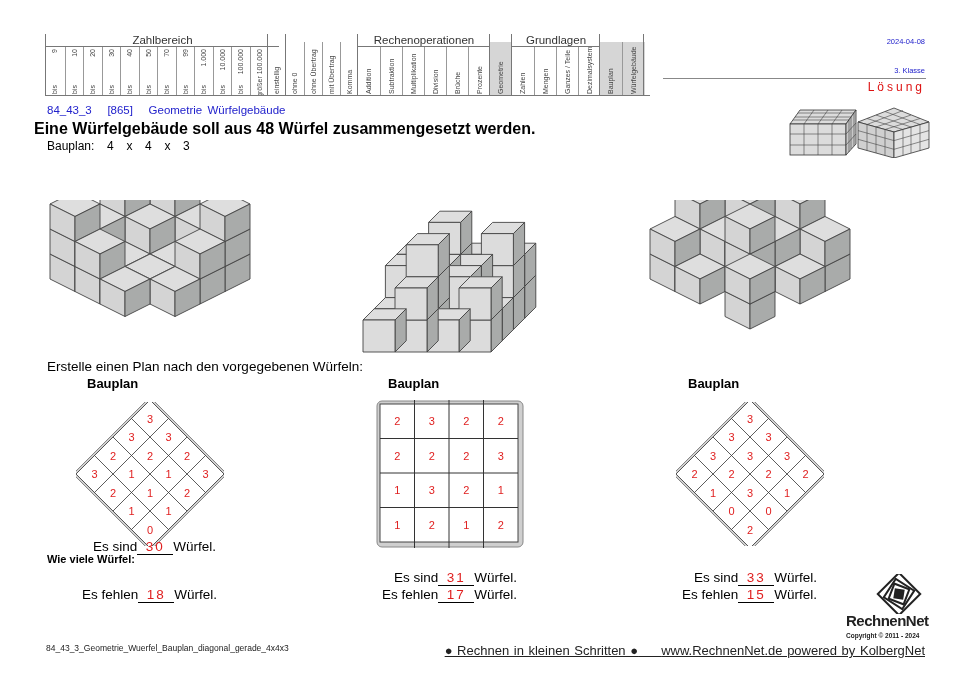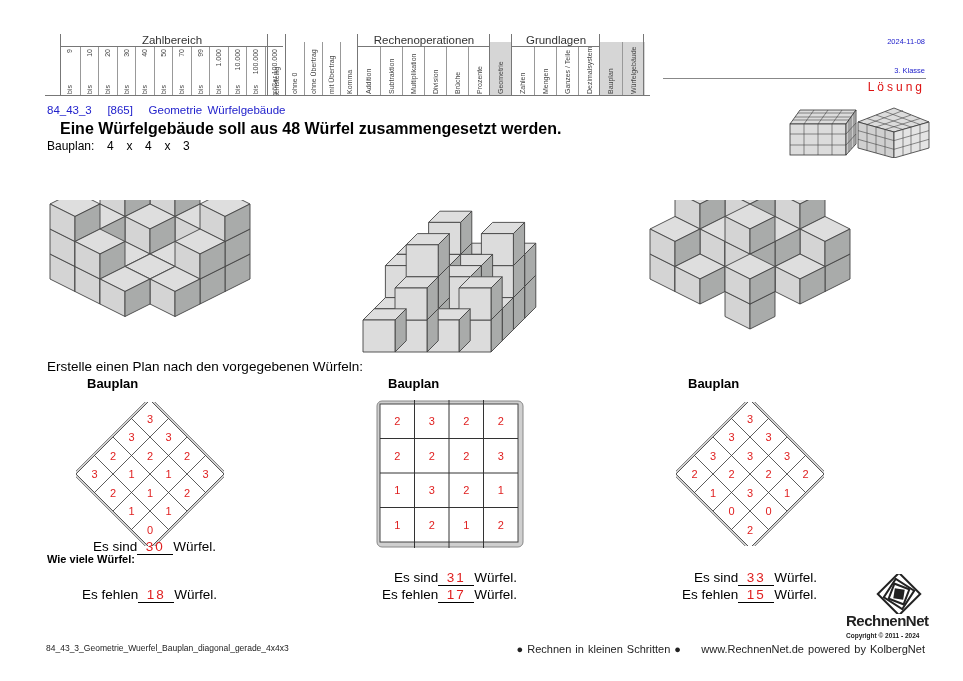--- a/index.html
+++ b/index.html
@@ -15,42 +15,42 @@
   .col .vt2 { position: absolute; top: 2px; left: 50%; transform-origin: left top; transform: rotate(-90deg) translate(-100%, -50%); white-space: nowrap; font-size: 7px; color: #444; line-height: 8px; }
   .gray { background: #d6d6d6; }
   .bottomline { position: absolute; left: 45px; top: 95px; width: 605px; height: 1px; background: #777; }
 
   .date { position: absolute; top: 37px; right: 38px; font-size: 7.5px; color: #2222cc; }
   .klasse { position: absolute; top: 66px; right: 38px; font-size: 7.5px; color: #2222cc; }
   .hr-right { position: absolute; top: 78px; left: 663px; width: 263px; height: 1px; background: #888; }
   .loesung { position: absolute; top: 80px; right: 38px; font-size: 12px; color: #dd1111; letter-spacing: 3px; }
 
   .code-line { position: absolute; top: 104px; left: 47px; font-size: 11.5px; color: #2222cc; word-spacing: 2px; }
-  .title { position: absolute; top: 120px; left: 60px; font-size: 16px; font-weight: bold; text-align: right; }
+  .title { position: absolute; top: 120px; left: 34px; font-size: 16px; font-weight: bold; text-align: right; }
   .subtitle { position: absolute; top: 139px; left: 47px; font-size: 12px; word-spacing: 3px; }
 
   .instr { position: absolute; top: 359px; left: 47px; font-size: 13.5px; }
   .bp-label { position: absolute; top: 376px; font-size: 13px; font-weight: bold; }
 
   .cell-num { font-family: "Liberation Sans", sans-serif; font-size: 11px; fill: #e02020; text-anchor: middle; dominant-baseline: central; }
 
   .how-many { position: absolute; top: 553px; left: 47px; font-size: 11px; font-weight: bold; }
   .answer { position: absolute; font-size: 13.5px; white-space: nowrap; }
   .blank { display: inline-block; width: 36px; border-bottom: 1px solid #000; text-align: center; color: #e02020; letter-spacing: 2px; line-height: 14px; }
 
   .footer-left { position: absolute; top: 643px; left: 46px; font-size: 8.5px; color: #222; }
-  .footer-right { position: absolute; top: 643px; right: 38px; font-size: 11px; color: #222; word-spacing: 1px; }
+  .footer-right { position: absolute; top: 643px; right: 38px; font-size: 13px; color: #222; word-spacing: 1px; text-decoration: underline; }
   .logo-text { position: absolute; top: 612px; left: 846px; font-size: 15px; font-weight: bold; color: #222; letter-spacing: -0.5px; }
   .logo-copy { position: absolute; top: 632px; left: 846px; font-size: 6.5px; font-weight: bold; color: #222; }
 </style>
 </head>
 <body>
 
 <div class="cat-table" id="cat-table">
-    <div class="cat-group" style="left: 15px; width: 222px;">
+    <div class="cat-group" style="left: 0px; width: 222px; padding-left: 11px;">
       <div class="gtitle">Zahlbereich</div>
       <div class="col" style="left: 0px; width: 18.5px; top: 13px; border-left: none;">
         <span class="vt2">9</span>
         <span class="vt">bis</span>
       </div>
       <div class="col" style="left: 18.5px; width: 18.5px; top: 13px;">
         <span class="vt2">10</span>
         <span class="vt">bis</span>
       </div>
       <div class="col" style="left: 37px; width: 18.5px; top: 13px;">
@@ -158,21 +158,21 @@
         <span class="vt">Bauplan</span>
       </div>
       <div class="col gray" style="left: 22px; width: 22px; top: 8px;">
         <span class="vt">Würfelgebäude</span>
       </div>
     </div>
     <div style="position: absolute; top: 0px; height: 62px; border-left: 1px solid rgb(119, 119, 119); left: 598px;"></div>
   </div>
 <div class="bottomline"></div>
 
-<div class="date">2024-11-08</div>
+<div class="date">2024-04-08</div>
 <div class="klasse">3. Klasse</div>
 <div class="hr-right"></div>
 <div class="loesung">Lösung</div>
 
 <div class="code-line">
   <span>84_43_3</span>&nbsp;&nbsp;
   <span>[865]</span>&nbsp;&nbsp;
   <span>Geometrie Würfelgebäude</span>
 </div>
 <div class="title">Eine Würfelgebäude soll aus 48 Würfel zusammengesetzt werden.</div>

